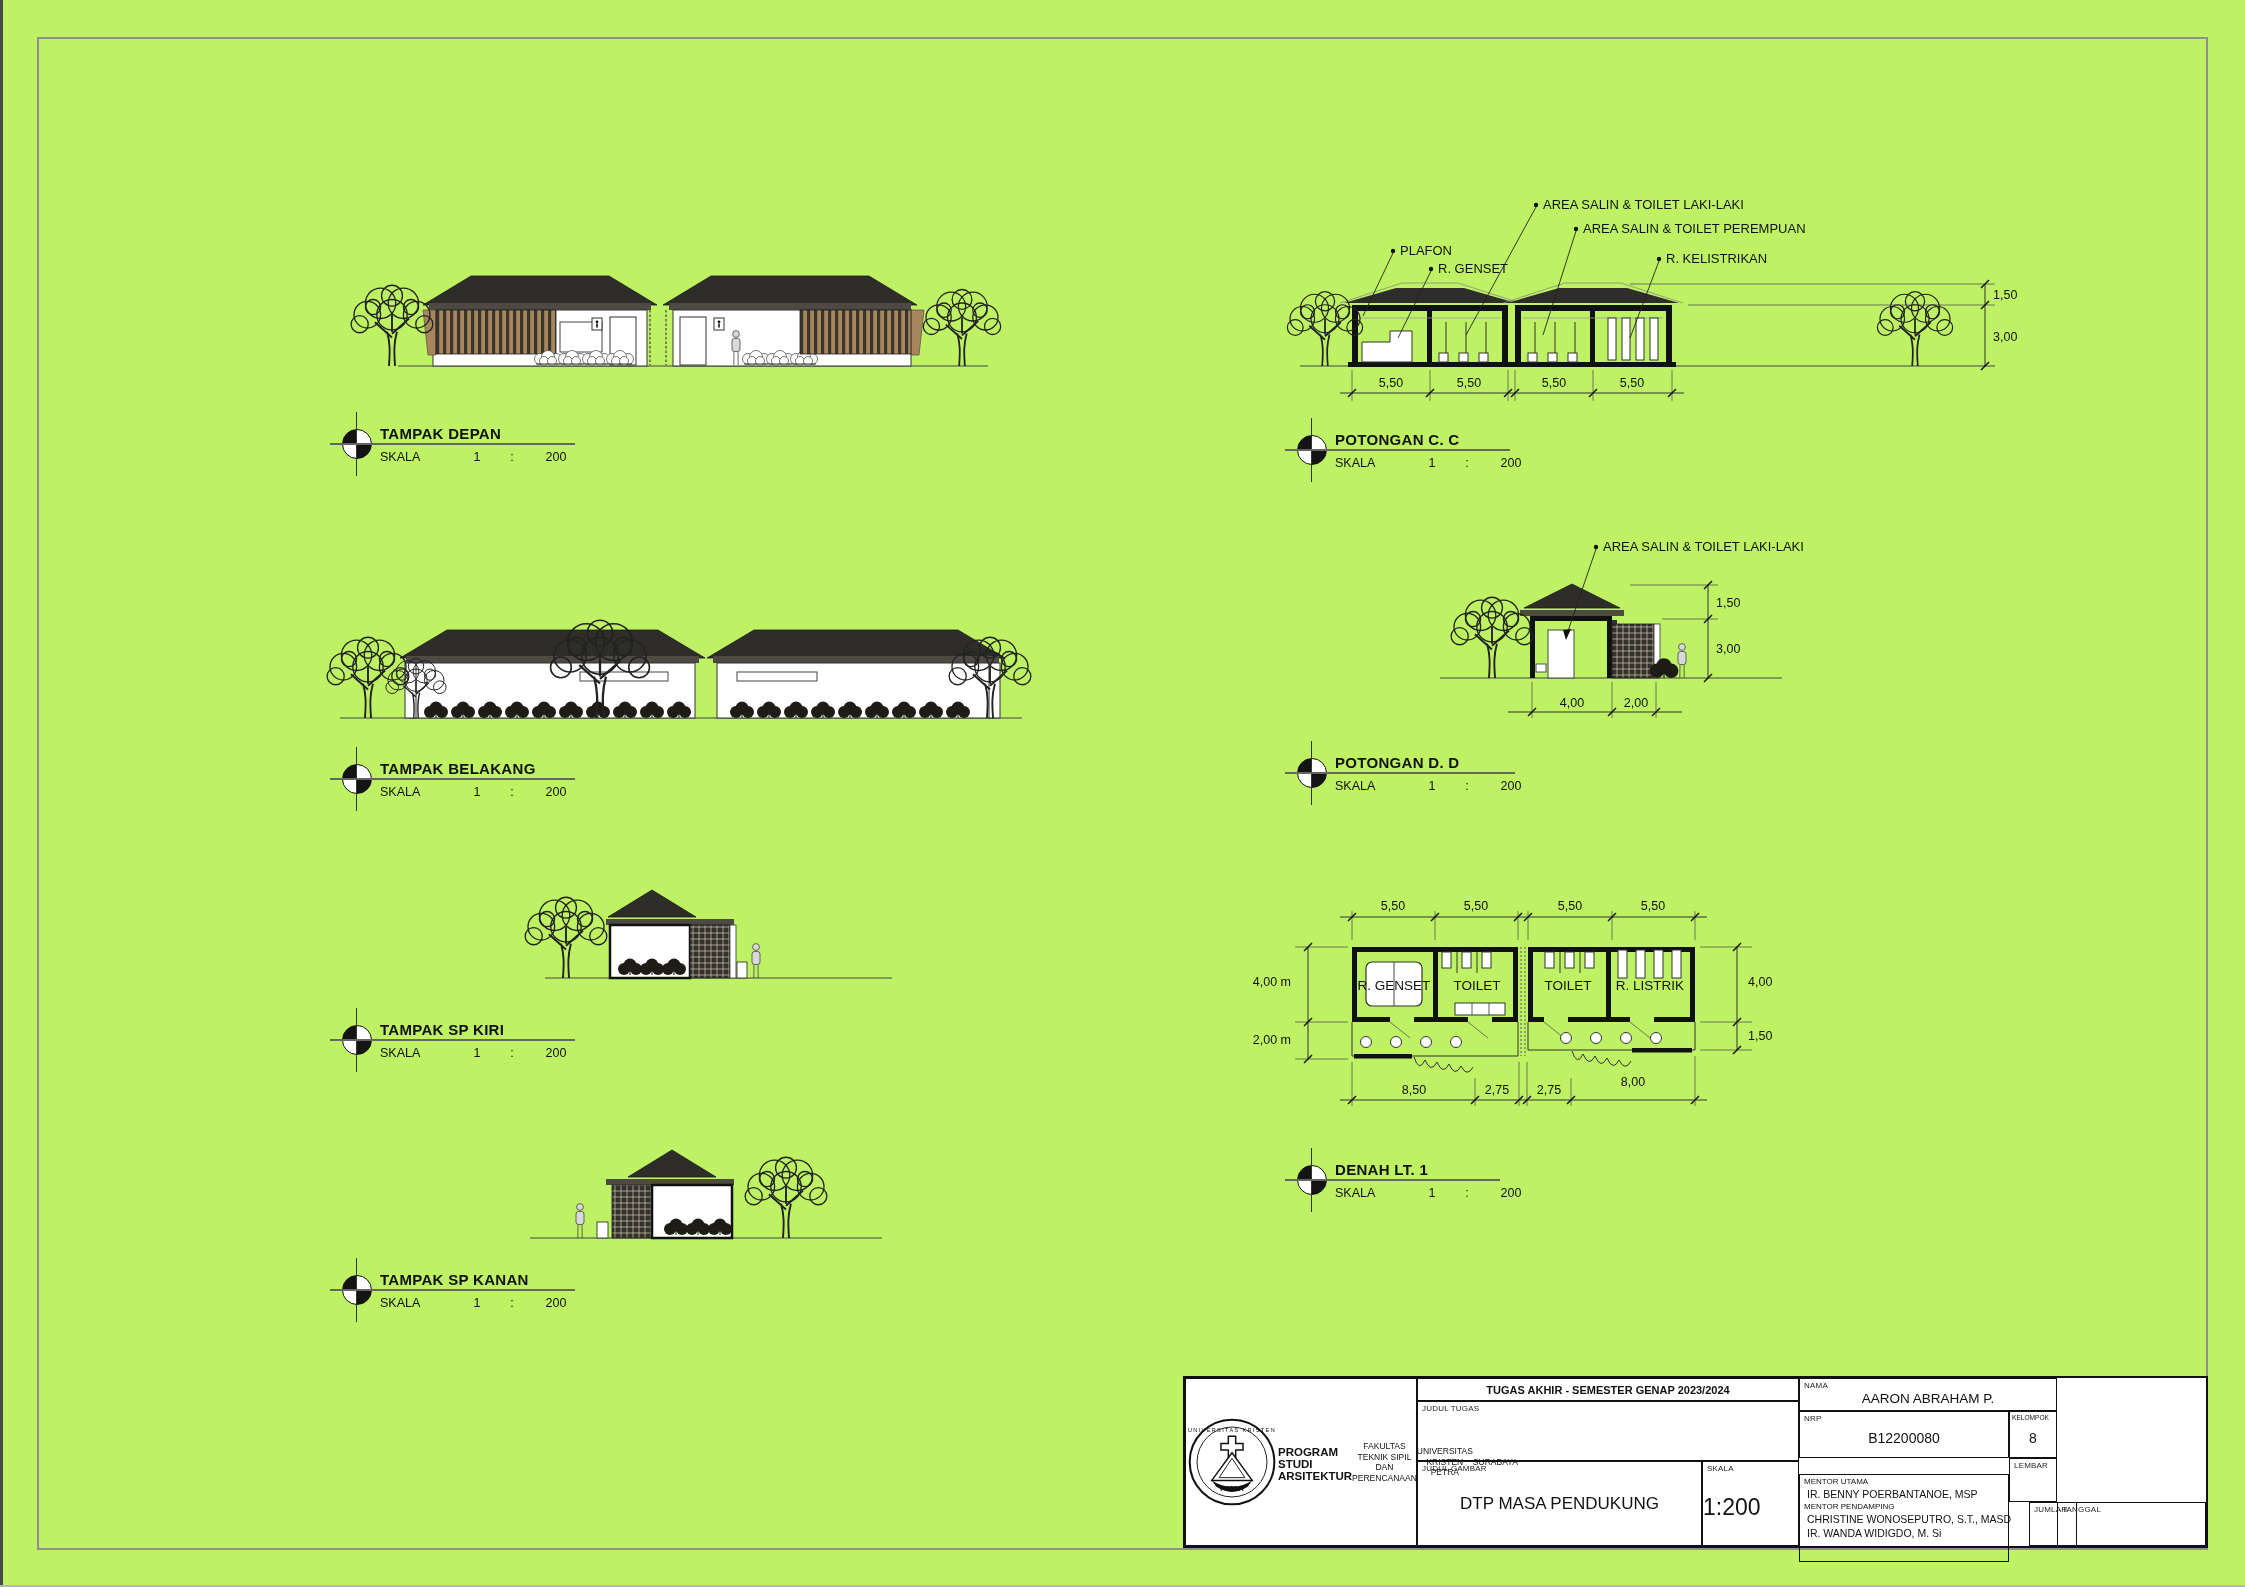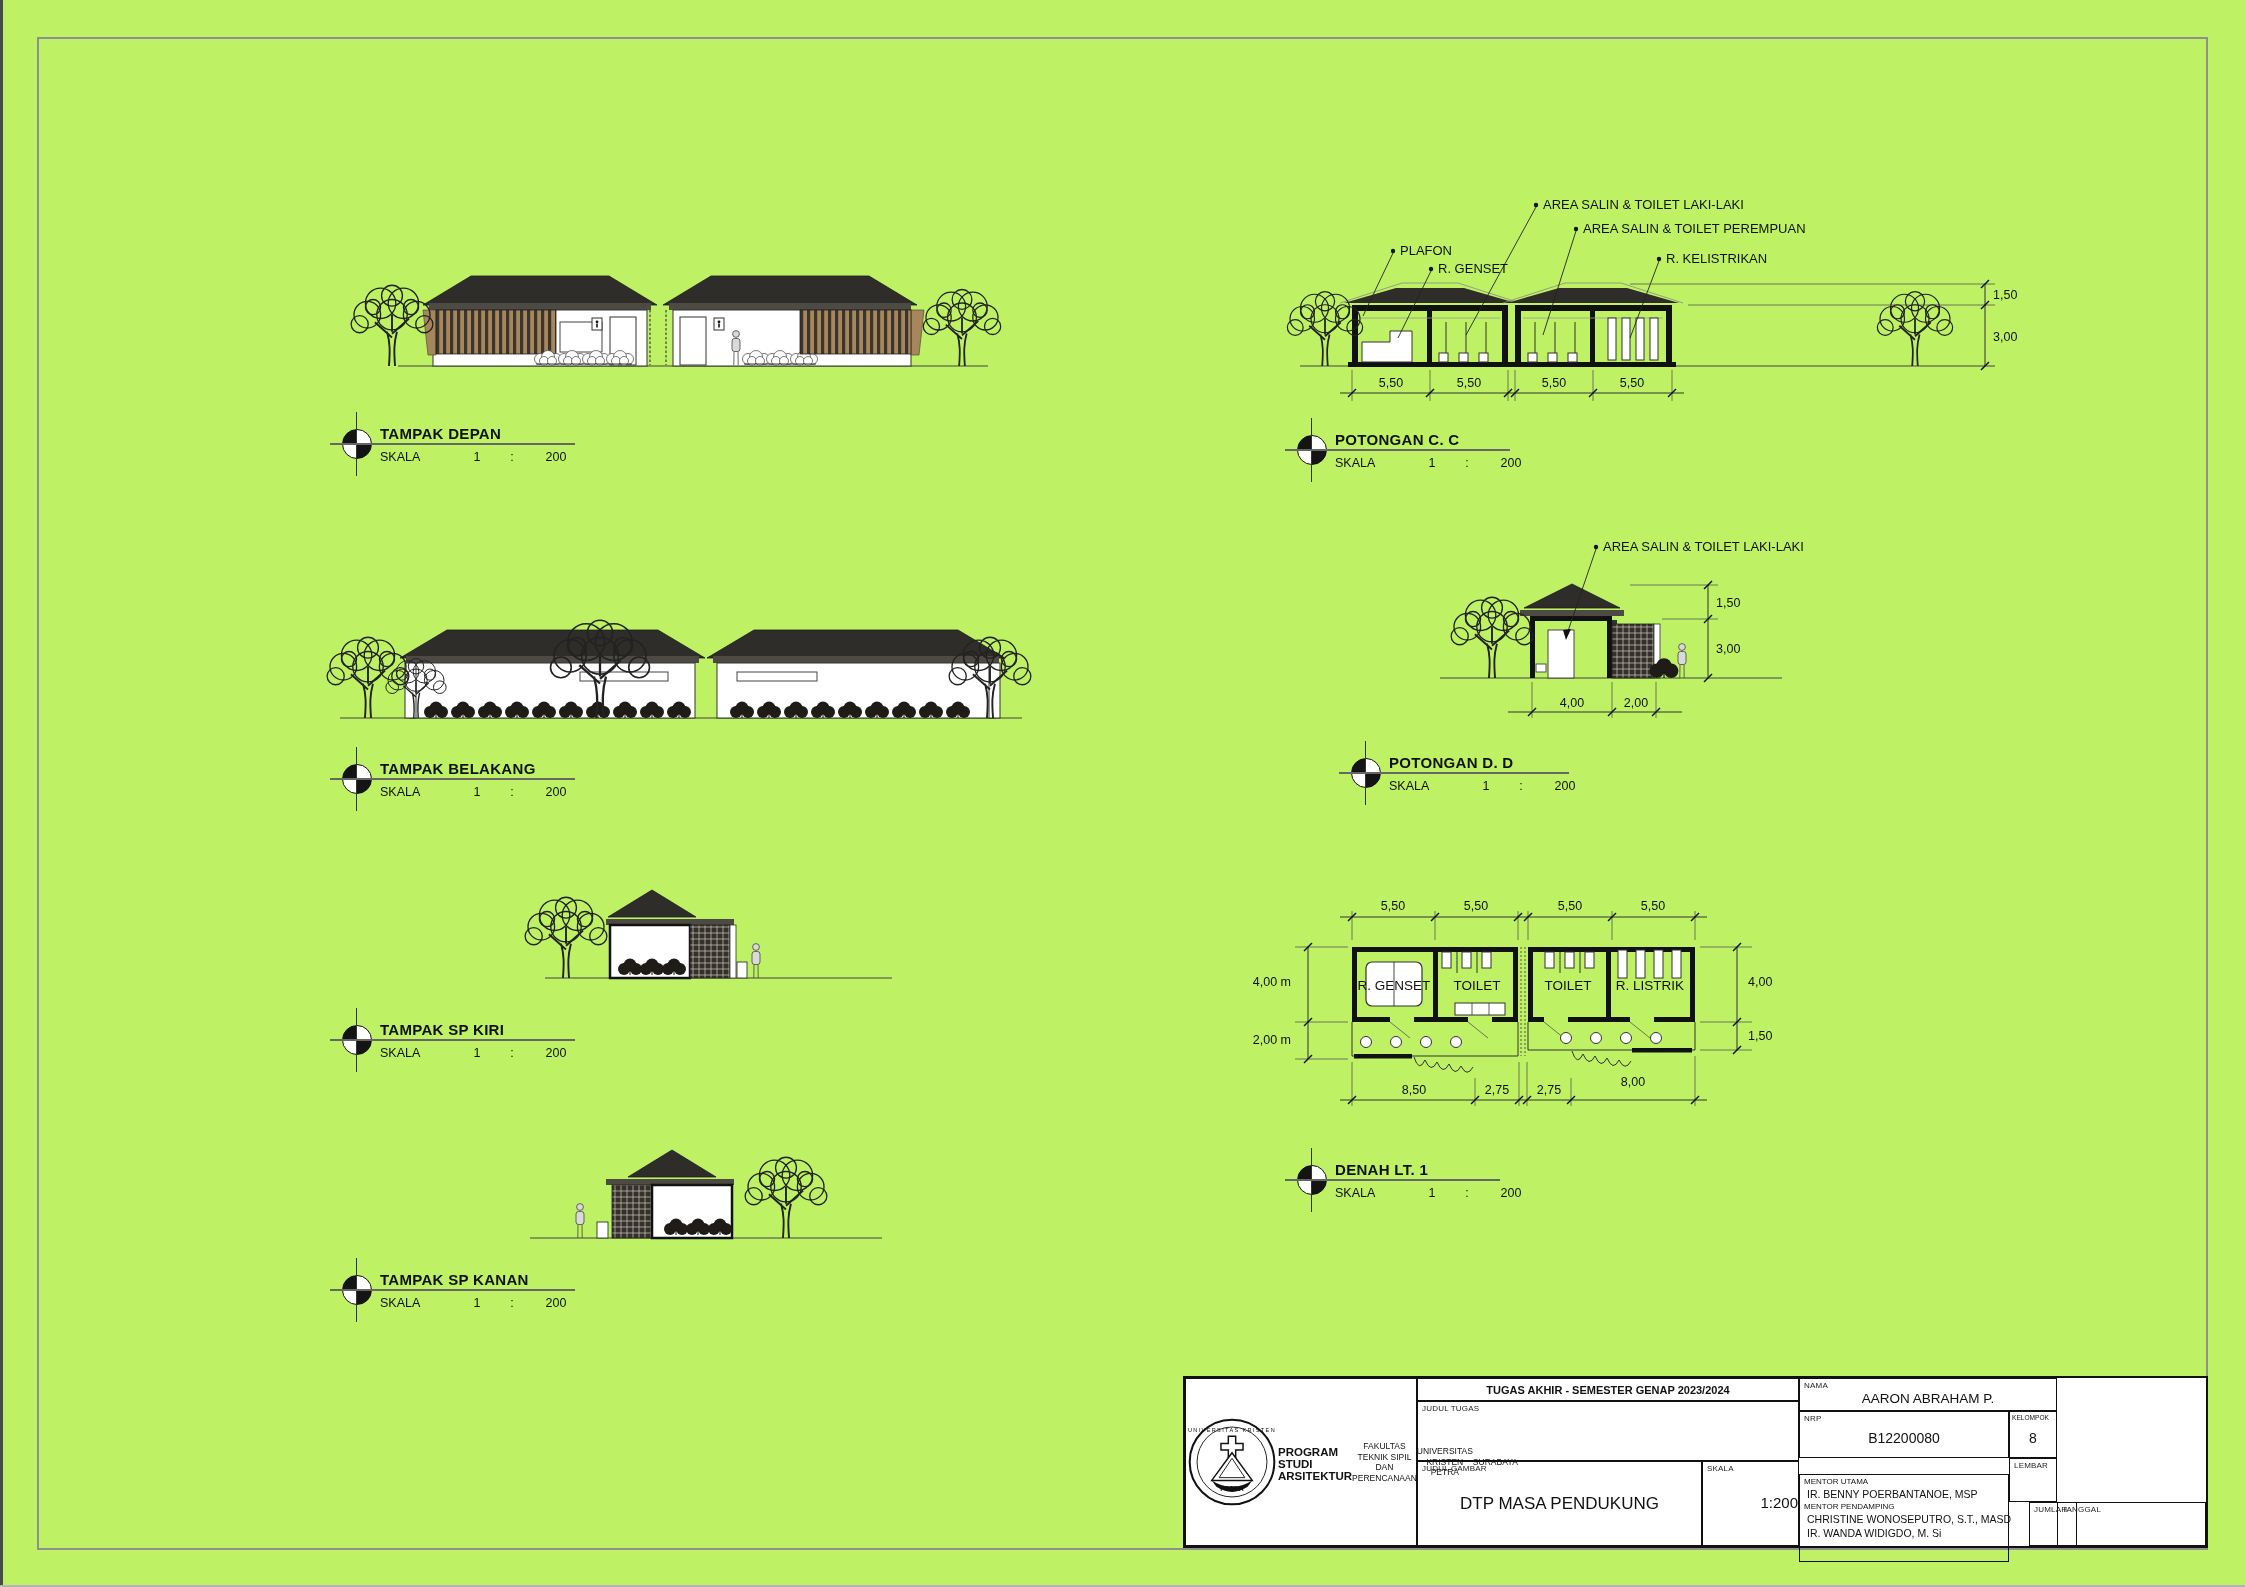--- a/index.html
+++ b/index.html
@@ -39,21 +39,21 @@
   .cen{display:flex;align-items:center;justify-content:center;text-align:center;}
   .c-logo{left:0;top:0;width:232px;height:168px;display:flex;align-items:center;}
   .inst1{font-size:11.5px;font-weight:bold;margin-top:3px;}
   .inst2{font-size:8.5px;line-height:10.5px;text-align:center;}
   .c-header{left:232px;top:0;width:382px;height:23px;font-weight:bold;font-size:11px;}
   .c-jtugas{left:232px;top:23px;width:382px;height:60px;}
   .jtugas-val{position:absolute;left:0;right:0;top:12px;font-size:15.5px;line-height:22px;text-align:center;}
   .c-jgambar{left:232px;top:83px;width:285px;height:85px;}
   .jgambar-val{position:absolute;left:0;right:0;top:32px;font-size:17px;text-align:center;}
   .c-skala{left:517px;top:83px;width:97px;height:85px;}
-  .skala-val{position:absolute;left:12px;right:0;top:32px;font-size:15px;text-align:right;}
+  .skala-val{position:absolute;left:0;right:0;top:32px;font-size:23px;text-align:left;}
   .c-nama{left:614px;top:0;width:258px;height:33px;}
   .nama-val{position:absolute;left:0;right:0;top:12px;font-size:13.5px;text-align:center;}
   .c-nrp{left:614px;top:33px;width:210px;height:47px;}
   .nrp-val{position:absolute;left:0;right:0;top:18px;font-size:14px;text-align:center;}
   .c-kelompok{left:824px;top:33px;width:48px;height:47px;}
   .kelompok-tag{position:absolute;left:2px;top:2px;font-size:6.6px;}
   .kelompok-val{position:absolute;left:0;right:0;top:18px;font-size:14px;text-align:center;}
   .c-mentor{left:614px;top:96px;width:210px;height:88px;}
   .mtag{font-size:8px;margin:2px 0 0 4px;}
   .mval{font-size:10.5px;margin:2px 0 1px 7px;white-space:nowrap;}
@@ -566,21 +566,21 @@
     <div class="drule"></div>
     <div class="dtitle-text">TAMPAK BELAKANG</div>
     <div class="dskala">
       <span class="s-label">SKALA</span>
       <span class="s-num">1</span>
       <span class="s-sep">:</span>
       <span class="s-den">200</span>
     </div>
   </div>
 
-  <div class="dtitle" style="left:1339px;top:744px;width:230px;">
+  <div class="dtitle" style="left:1285px;top:744px;width:230px;">
     <div class="dmark"></div>
     <div class="drule"></div>
     <div class="dtitle-text">POTONGAN D. D</div>
     <div class="dskala">
       <span class="s-label">SKALA</span>
       <span class="s-num">1</span>
       <span class="s-sep">:</span>
       <span class="s-den">200</span>
     </div>
   </div>

